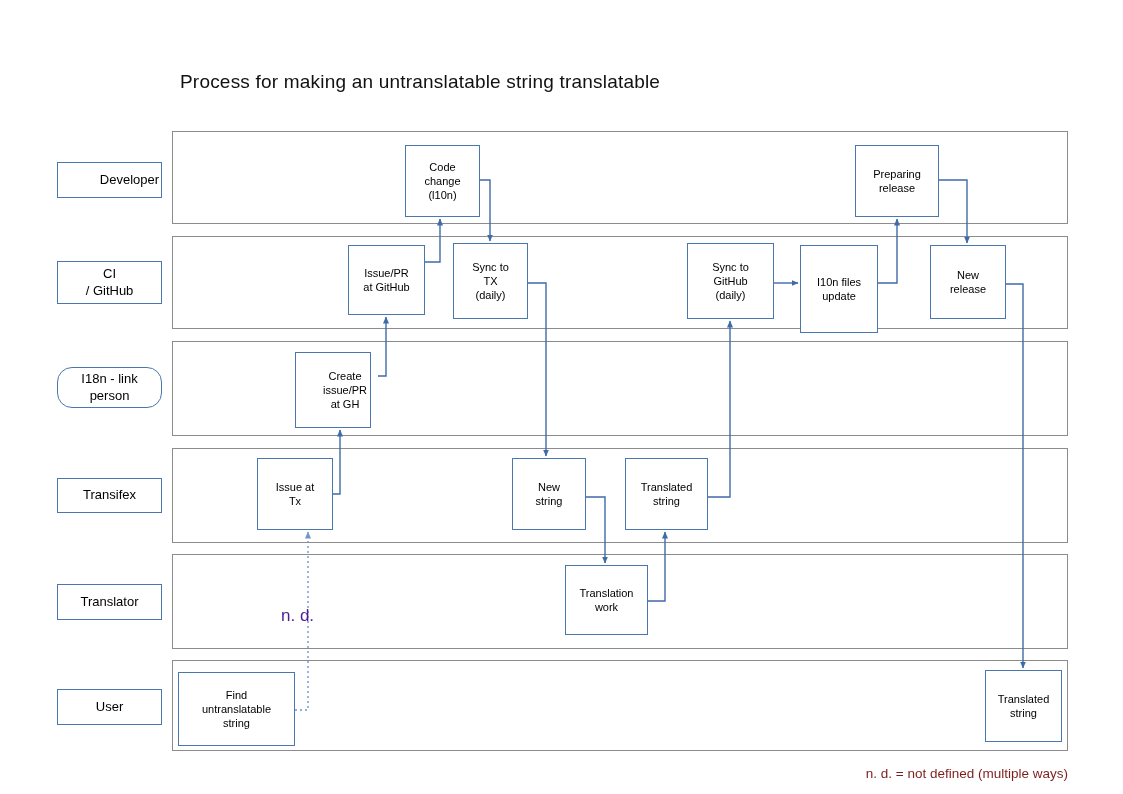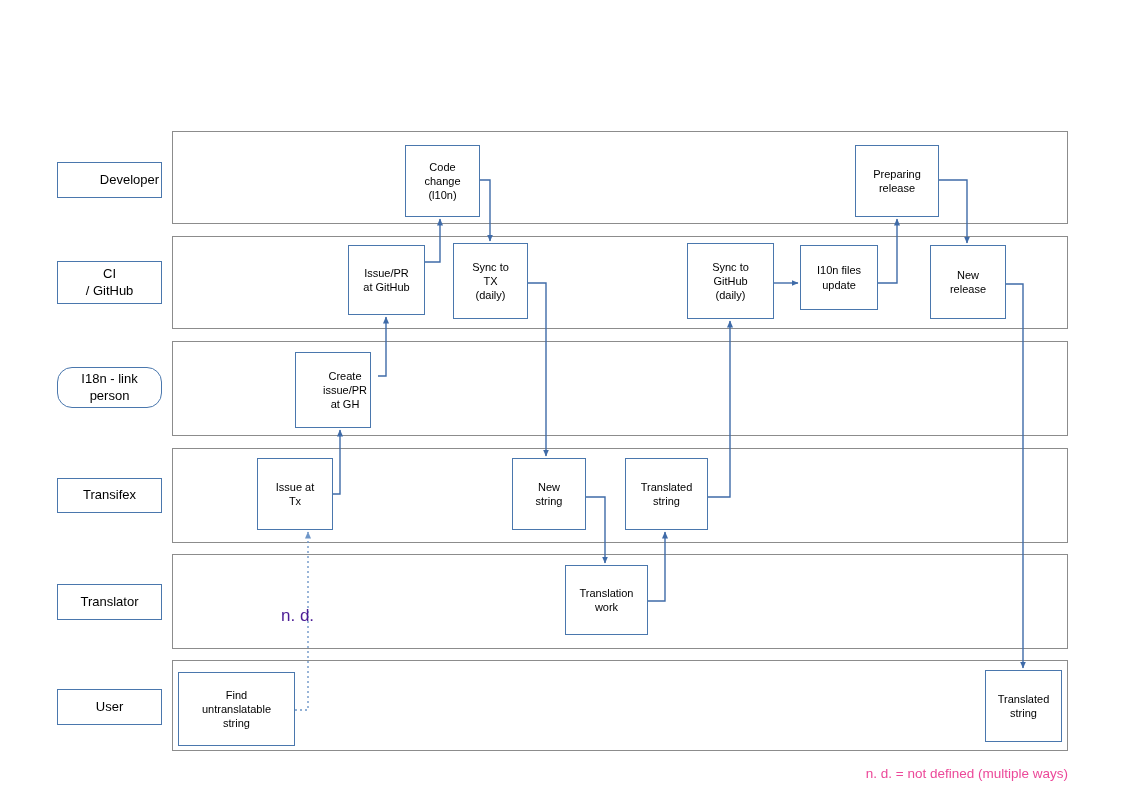--- a/index.html
+++ b/index.html
@@ -24,21 +24,21 @@
     font-weight: 400;
     color: #111;
     letter-spacing: 0.2px;
     white-space: nowrap;
   }
   .footnote {
     position: absolute;
     right: 55px;
     top: 766px;
     font-size: 13.5px;
-    color: #ec4899;
+    color: #7f1d1d;
     white-space: nowrap;
   }
   .lane-band {
     position: absolute;
     border: 1px solid var(--lane-border, #8c8c8c);
     background: #ffffff;
     box-sizing: border-box;
     z-index: 1;
   }
   .lane-label {
@@ -82,20 +82,21 @@
     left: 0;
     top: 0;
     z-index: 2;
     pointer-events: none;
   }
 </style>
 </head>
 <body>
 
 <div id="page">
+  <div class="page-title">Process for making an untranslatable string translatable</div>
 
   <svg id="arrow-svg" width="1123" height="794" xmlns="http://www.w3.org/2000/svg">
     <defs>
       <marker id="arrowhead" markerWidth="9" markerHeight="8" refX="6.5" refY="3" orient="auto" markerUnits="userSpaceOnUse">
         <path d="M0,0 L7,3 L0,6 Z" fill="#3f6ba8"></path>
       </marker>
       <marker id="arrowhead-dotted" markerWidth="9" markerHeight="8" refX="6.5" refY="3" orient="auto" markerUnits="userSpaceOnUse">
         <path d="M0,0 L7,3 L0,6 Z" fill="#6e96c8"></path>
       </marker>
     </defs>
@@ -137,21 +138,21 @@
       <div class="node" style="left: 855px; top: 145px; width: 84px; height: 72px;">Preparing
 release</div>
       <div class="node" style="left: 348px; top: 245px; width: 77px; height: 70px;">Issue/PR
 at GitHub</div>
       <div class="node" style="left: 453px; top: 243px; width: 75px; height: 76px;">Sync to
 TX
 (daily)</div>
       <div class="node" style="left: 687px; top: 243px; width: 87px; height: 76px;">Sync to
 GitHub
 (daily)</div>
-      <div class="node" style="left: 800px; top: 245px; width: 78px; height: 65px;">I10n files
+      <div class="node" style="left: 800px; top: 245px; width: 78px; height: 88px;">I10n files
 update</div>
       <div class="node" style="left: 930px; top: 245px; width: 76px; height: 74px;">New
 release</div>
       <div class="node" style="left: 295px; top: 352px; width: 76px; height: 76px; padding-left: 26px;">Create
 issue/PR
 at GH</div>
       <div class="node" style="left: 257px; top: 458px; width: 76px; height: 72px;">Issue at
 Tx</div>
       <div class="node" style="left: 512px; top: 458px; width: 74px; height: 72px;">New
 string</div>

